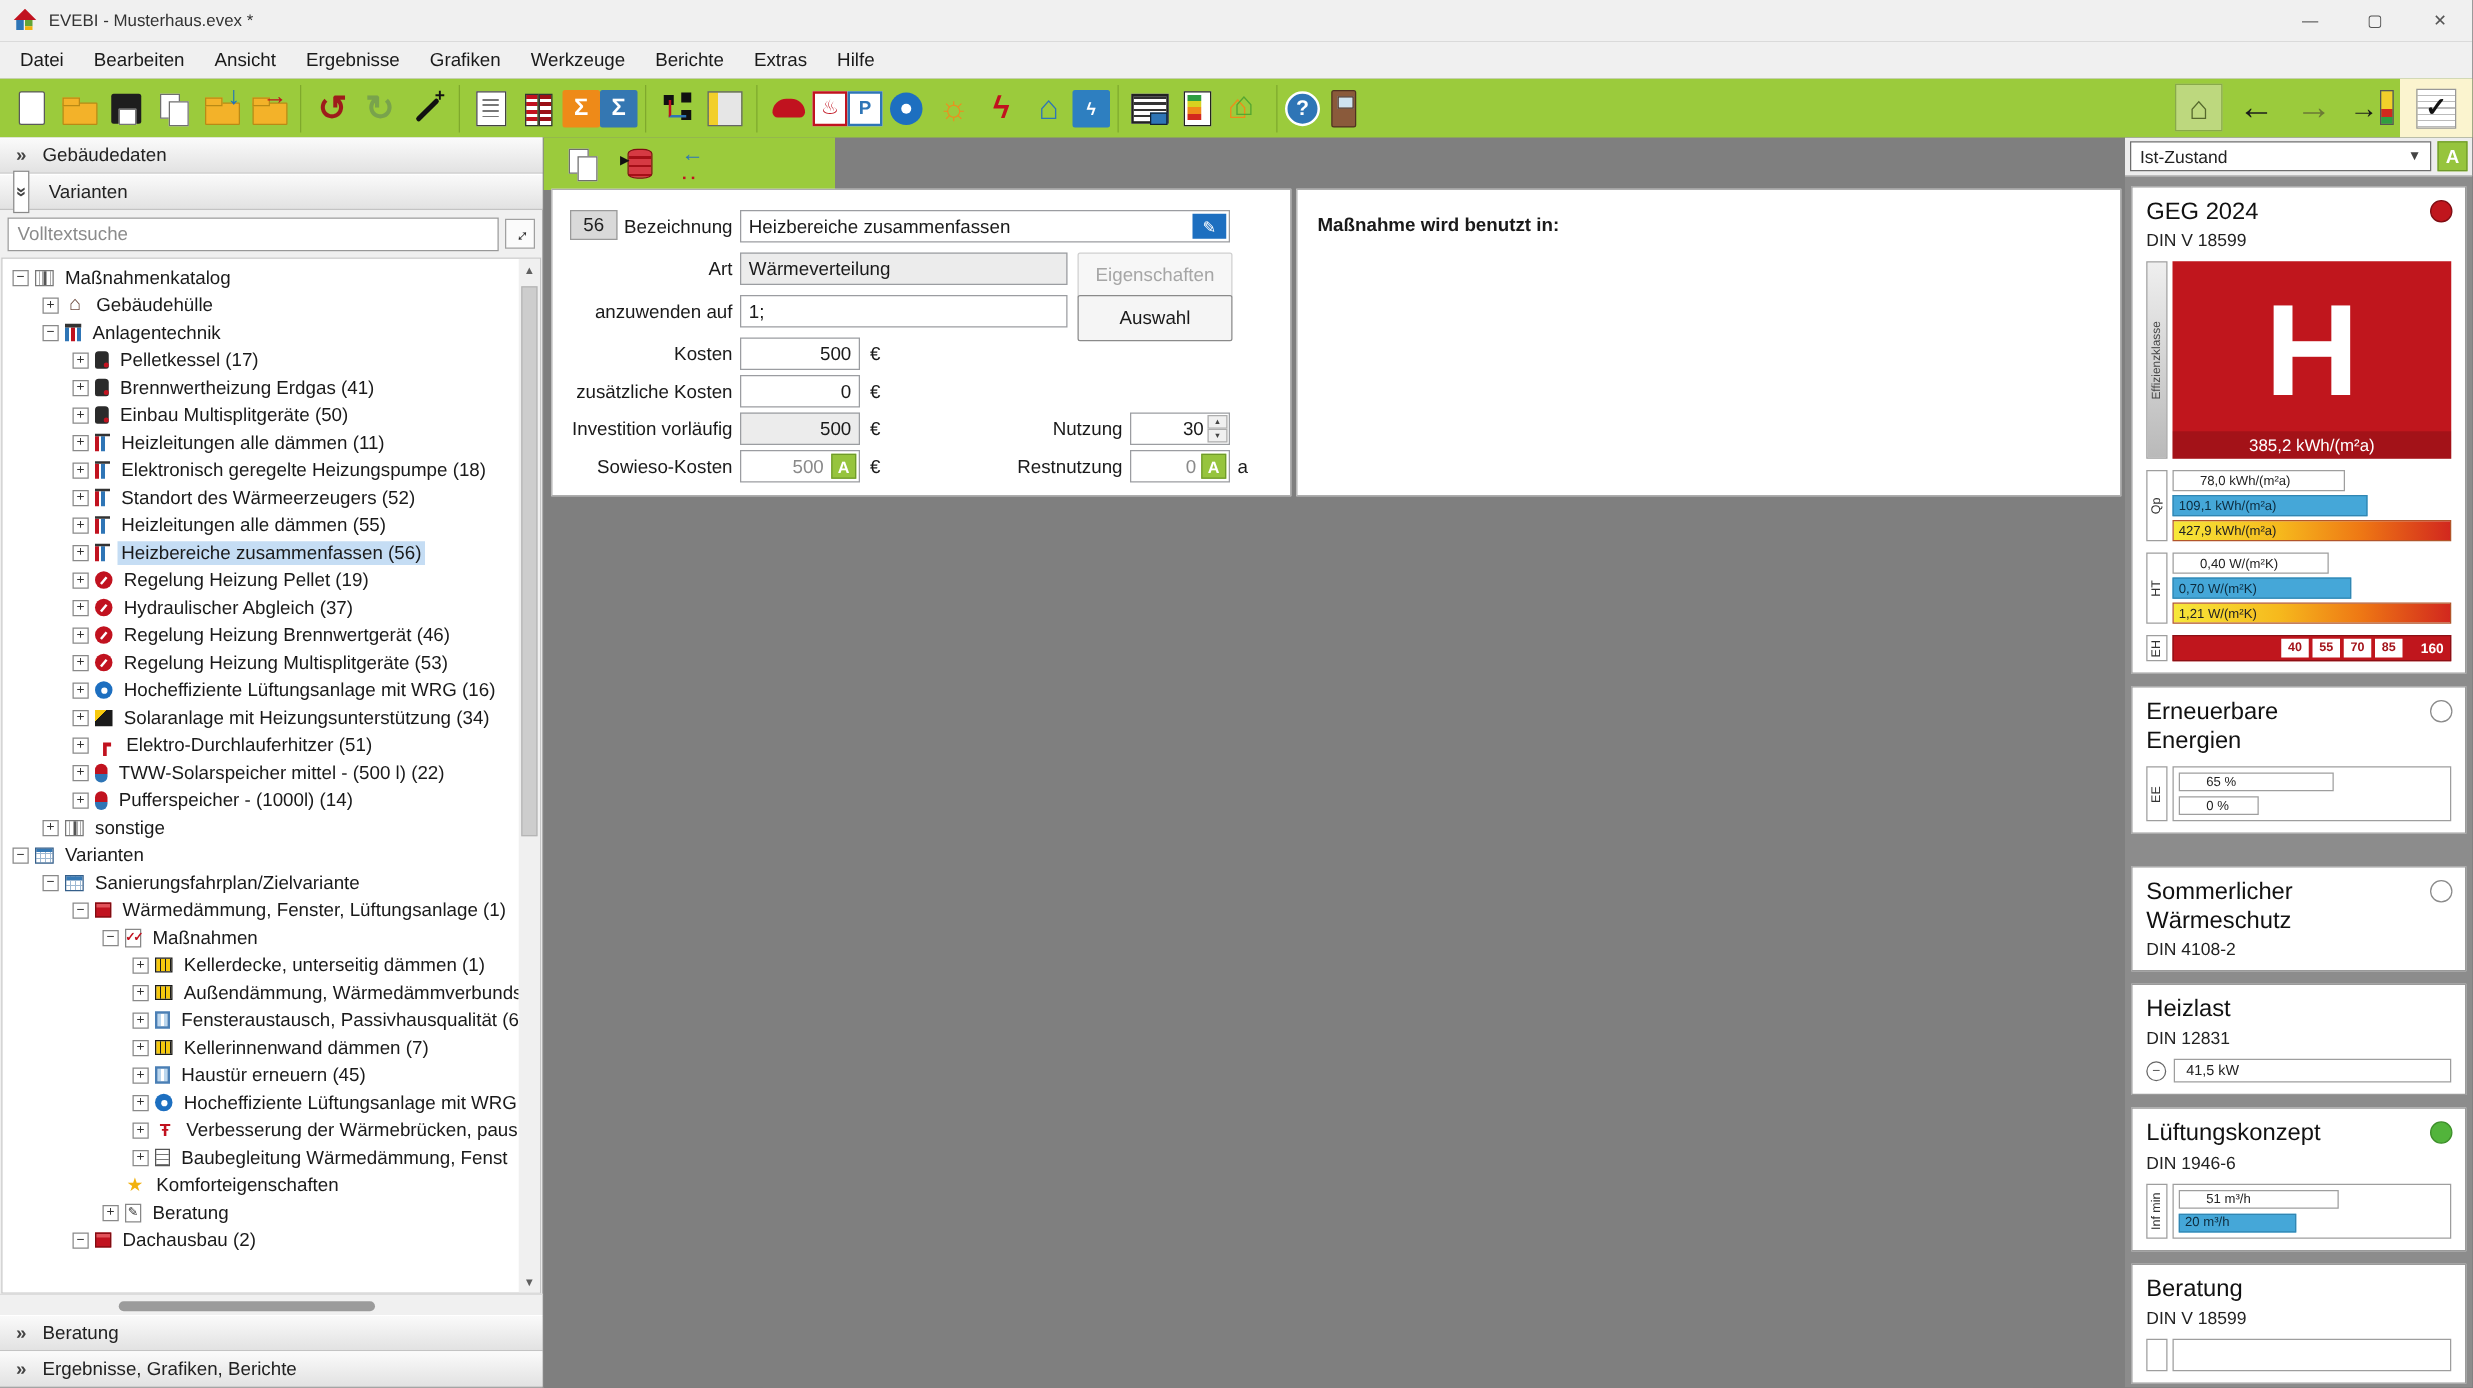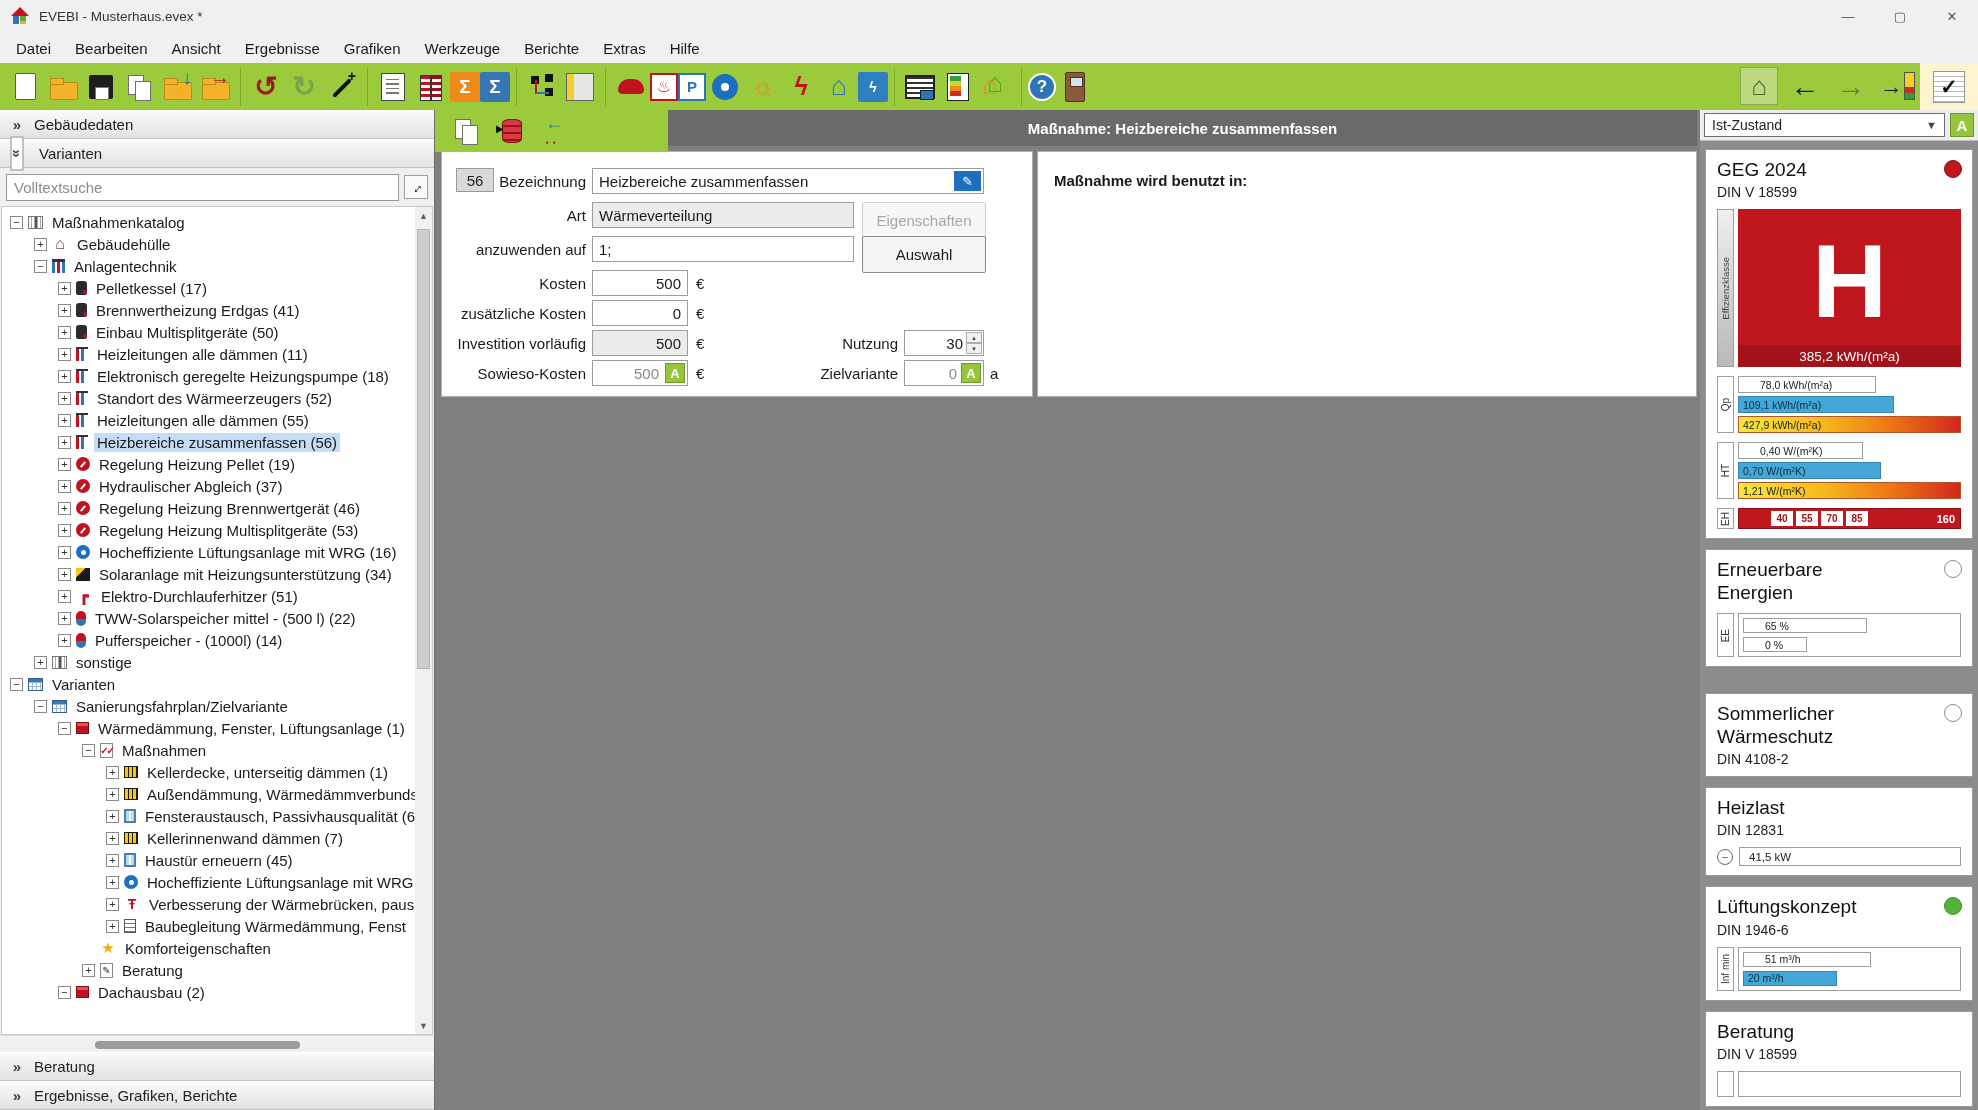--- a/index.html
+++ b/index.html
@@ -213,21 +213,21 @@
   .redbox .big { color:#fff; font-size:104px; font-weight:700; line-height:1; margin-top:-14px; }
   .redbox .val { position:absolute; bottom:0; left:0; right:0; height:22px; background:rgba(0,0,0,.15);
     color:#fff; font-weight:400; font-size:13.5px; display:flex; align-items:center; justify-content:center; }
   .bargroup { display:flex; margin-top:9px; }
   .bars { flex:1; display:flex; flex-direction:column; gap:3px; justify-content:center; }
   .bar { height:17px; display:flex; align-items:center; font-size:10.5px; color:#222; padding-left:4px; white-space:nowrap; }
   .bar.plain { background:#fff; border:1px solid #9e9e9e;padding-left:21px; }
   .bar.blue { background:#45a7d8; border:1px solid #3186b2; color:#0d2b3d; }
   .bar.scale { background:linear-gradient(90deg,#f7e83a 0%,#f6b91d 38%,#ee7714 68%,#d2281e 100%); border:1px solid #b2552a; }
   .ehbar { flex:1; height:21px; background:#c0161d; border:1px solid #8c1016; display:flex; align-items:center;
-    padding-left:32px; position:relative; }
+    padding-left:86px; position:relative; }
   .ehtick { width:22px; height:15px; background:#fff; color:#a3131a; font-size:10px; font-weight:700;
     display:flex; align-items:center; justify-content:center; margin-right:3px; }
   .ehend { position:absolute; right:5px; color:#fff; font-weight:700; font-size:11px; }
   .barbox { flex:1; border:1px solid #9e9e9e; padding:4px; display:flex; flex-direction:column; gap:4px; background:#fff; }
   .barbox .bar { height:15px; }
   .thetarow { display:flex; align-items:center; margin-top:9px; gap:6px; }
   .theta { width:16px; height:16px; border-radius:50%; border:1.5px solid #666; color:#555; font-size:11px;
     display:flex; align-items:center; justify-content:center; flex:none; }
   .valuebar { flex:1; height:19px; border:1px solid #9e9e9e; background:#fff; font-size:11.5px; color:#222;
     display:flex; align-items:center; padding-left:9px;text-align:center; }
@@ -561,23 +561,20 @@
     </div>
   </div>
 
   <div id="minibar">
       <div class="tb ic-copy"></div>
       <div class="tb ic-db">
         <span class="g">▶</span>
       </div>
       <div class="tb ic-cmp"></div>
     </div>
-  <div id="main-header">
-    <span>Maßnahme: Heizbereiche zusammenfassen</span>
-  </div>
 
   <div id="form-panel">
     <div id="idbox">56</div>
 
     <span class="flabel" style="left:0;top:21px">Bezeichnung</span>
     <div class="fr" style="left:150px;top:16px;width:392px">
       <input class="ffield" style="position: absolute; left: 0px; top: 0px; width: 392px;" value="Heizbereiche zusammenfassen">
       <div id="pencil-btn">✎</div>
     </div>
 
@@ -608,21 +605,21 @@
         <div>▼</div>
       </div>
     </div>
 
     <span class="flabel" style="left:0;top:213px">Sowieso-Kosten</span>
     <div class="ffield num grayval" style="left:150px;top:208px;width:96px;padding-right:28px">
       <span>500</span>
       <span class="abadge">A</span>
     </div>
     <span class="unit" style="left:254px;top:213px">€</span>
-    <span class="flabel" style="left:300px;top:213px;width:156px">Zielvariante</span>
+    <span class="flabel" style="left:300px;top:213px;width:156px">Restnutzung</span>
     <div class="ffield num grayval" style="left:462px;top:208px;width:80px;padding-right:26px">
       <span>0</span>
       <span class="abadge">A</span>
     </div>
     <span class="unit" style="left:548px;top:213px">a</span>
   </div>
 
   <div id="usedin-panel">
     <div class="hd">Maßnahme wird benutzt in:</div>
   </div>

